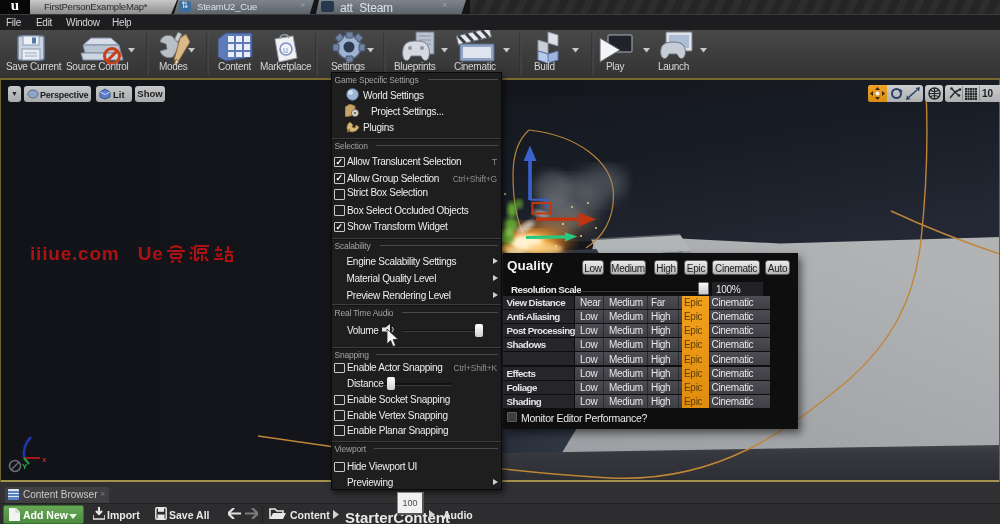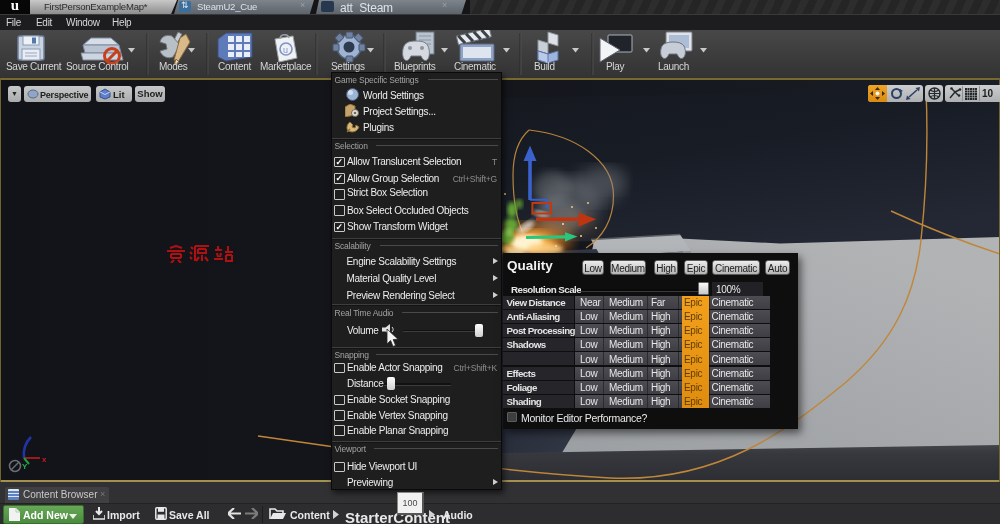--- a/index.html
+++ b/index.html
@@ -276,20 +276,21 @@
     <text x="42" y="462" font-size="8" fill="#c02020" font-weight="bold" font-family="Liberation Sans">x</text>
     <line x1="24" y1="458" x2="29" y2="464" stroke="#1fa040" stroke-width="2"></line>
     <text x="22" y="469" font-size="8" fill="#25b04a" font-weight="bold" font-family="Liberation Sans">Y</text>
     <circle cx="15" cy="466" r="5.5" fill="none" stroke="#6a6f76" stroke-width="1.5"></circle>
     <line x1="11.5" y1="469.5" x2="18.5" y2="462.5" stroke="#6a6f76" stroke-width="1.5"></line>
   </g>
 </svg>
 <div class="abs" style="left:0;top:78px;width:1px;height:404px;background:#6f6330;"></div>
 <div class="abs" style="left:999px;top:78px;width:1px;height:404px;background:#6f6330;"></div>
 
+<div class="abs" style="left:30px;top:243px;color:#ad1111;font-size:19px;font-weight:bold;letter-spacing:0.8px;">iiiue.com&nbsp;&nbsp;&nbsp;Ue</div>
 <svg id="cjk" class="abs" style="left:166px;top:245px;" width="70" height="18" viewBox="0 0 70 18">
   <g stroke="#ad1111" stroke-width="2.1" fill="none">
     <path d="M4 3 L10 1 L16 3 M1 6 H19 M5 9 H15 M5 9 V13 M15 9 V13 M5 13 H15 M8 15 L5 18 M12 15 L15 18"></path>
     <g transform="translate(24,0)">
           <path d="M1 2 L3 4 M0 7 L2 9 M0 12 L2 14 M5 1 H19 M5 1 V16 M8 4 H16 M8 4 V8 H16 V4 M12 10 V16 M9 12 L6 16 M15 12 L18 16"></path>
         </g>
     <g transform="translate(48,0)">
           <path d="M4 1 V5 M1 5 H8 M3 8 L4 12 M7 8 L6 12 M0 14 H9 M14 1 V7 M11 7 H19 M12 10 H18 M12 10 V16 H18 V10 M12 16 H18"></path>
         </g>
   </g>
@@ -434,21 +435,21 @@
         <circle cx="6.5" cy="6.5" r="6" fill="#9db4d4"></circle>
         <circle cx="4.5" cy="4.5" r="2.5" fill="#dfe9f6" opacity="0.8"></circle>
         <circle cx="6.5" cy="6.5" r="6" fill="none" stroke="#47597a"></circle>
       </svg>
   <div class="mi" style="left:31px;top:16.5px;">World Settings</div>
   <svg class="abs" style="left:13px;top:31px;" width="15" height="13">
         <path d="M0 3 L5 0 L10 2 L10 11 L0 13 Z" fill="#c7a369" stroke="#8a6c3a"></path>
         <circle cx="10" cy="9" r="3.5" fill="#e8e2d6" stroke="#6e6a60"></circle>
         <circle cx="10" cy="9" r="1.3" fill="#6e6a60"></circle>
       </svg>
-  <div class="mi" style="left:31px;top:33px;">Project Settings...</div>
+  <div class="mi" style="left:39px;top:33px;">Project Settings...</div>
   <svg class="abs" style="left:14px;top:47px;" width="14" height="13">
         <path d="M2 11 C0 8 1 4 4 2 L7 5 L6 7 L9 8 L10 5 L13 7 C12 10 9 12 6 12 Z" fill="#d8b978" stroke="#8a6c3a"></path>
         <path d="M1 12 L4 9" stroke="#8a6c3a" stroke-width="1.5"></path>
       </svg>
   <div class="mi" style="left:31px;top:48.5px;">Plugins</div>
   <div class="sep" style="top:64.5px;"></div>
   <div class="mh" style="left:2.5px;top:68px;">Selection</div>
   <div class="hline" style="left:44px;top:72px;width:122px;"></div>
   <div class="cb" style="left:2px;top:83.5px;">✓</div>
   <div class="mi" style="left:15px;top:83px;">Allow Translucent Selection</div>
@@ -462,21 +463,21 @@
   <div class="mi" style="left:15px;top:131.5px;">Box Select Occluded Objects</div>
   <div class="cb" style="left:2px;top:148.5px;">✓</div>
   <div class="mi" style="left:15px;top:148px;">Show Transform Widget</div>
   <div class="sep" style="top:164.5px;"></div>
   <div class="mh" style="left:2.5px;top:168px;">Scalability</div>
   <div class="hline" style="left:48px;top:172px;width:118px;"></div>
   <div class="mi" style="left:14.5px;top:183px;">Engine Scalability Settings</div>
   <div class="arr" style="top:185px;"></div>
   <div class="mi" style="left:14.5px;top:199.5px;">Material Quality Level</div>
   <div class="arr" style="top:201.5px;"></div>
-  <div class="mi" style="left:14.5px;top:216.5px;">Preview Rendering Select</div>
+  <div class="mi" style="left:14.5px;top:216.5px;">Preview Rendering Level</div>
   <div class="arr" style="top:218.5px;"></div>
   <div class="sep" style="top:231px;"></div>
   <div class="mh" style="left:2.5px;top:234.5px;">Real Time Audio</div>
   <div class="hline" style="left:70px;top:238.5px;width:96px;"></div>
   <div class="mi" style="left:15px;top:251.5px;">Volume</div>
   <svg class="abs" style="left:50px;top:251px;" width="14" height="11">
         <path d="M0 3.5 H3.5 L8 0 V11 L3.5 7.5 H0 Z" fill="#e2e2e2"></path>
         <path d="M10 3 C11.5 4.5 11.5 6.5 10 8" stroke="#e2e2e2" fill="none"></path>
       </svg>
   <div class="abs" style="left:71px;top:256.5px;width:79px;height:1.6px;background:#111;border-bottom:1px solid #3c3c3c;"></div>

